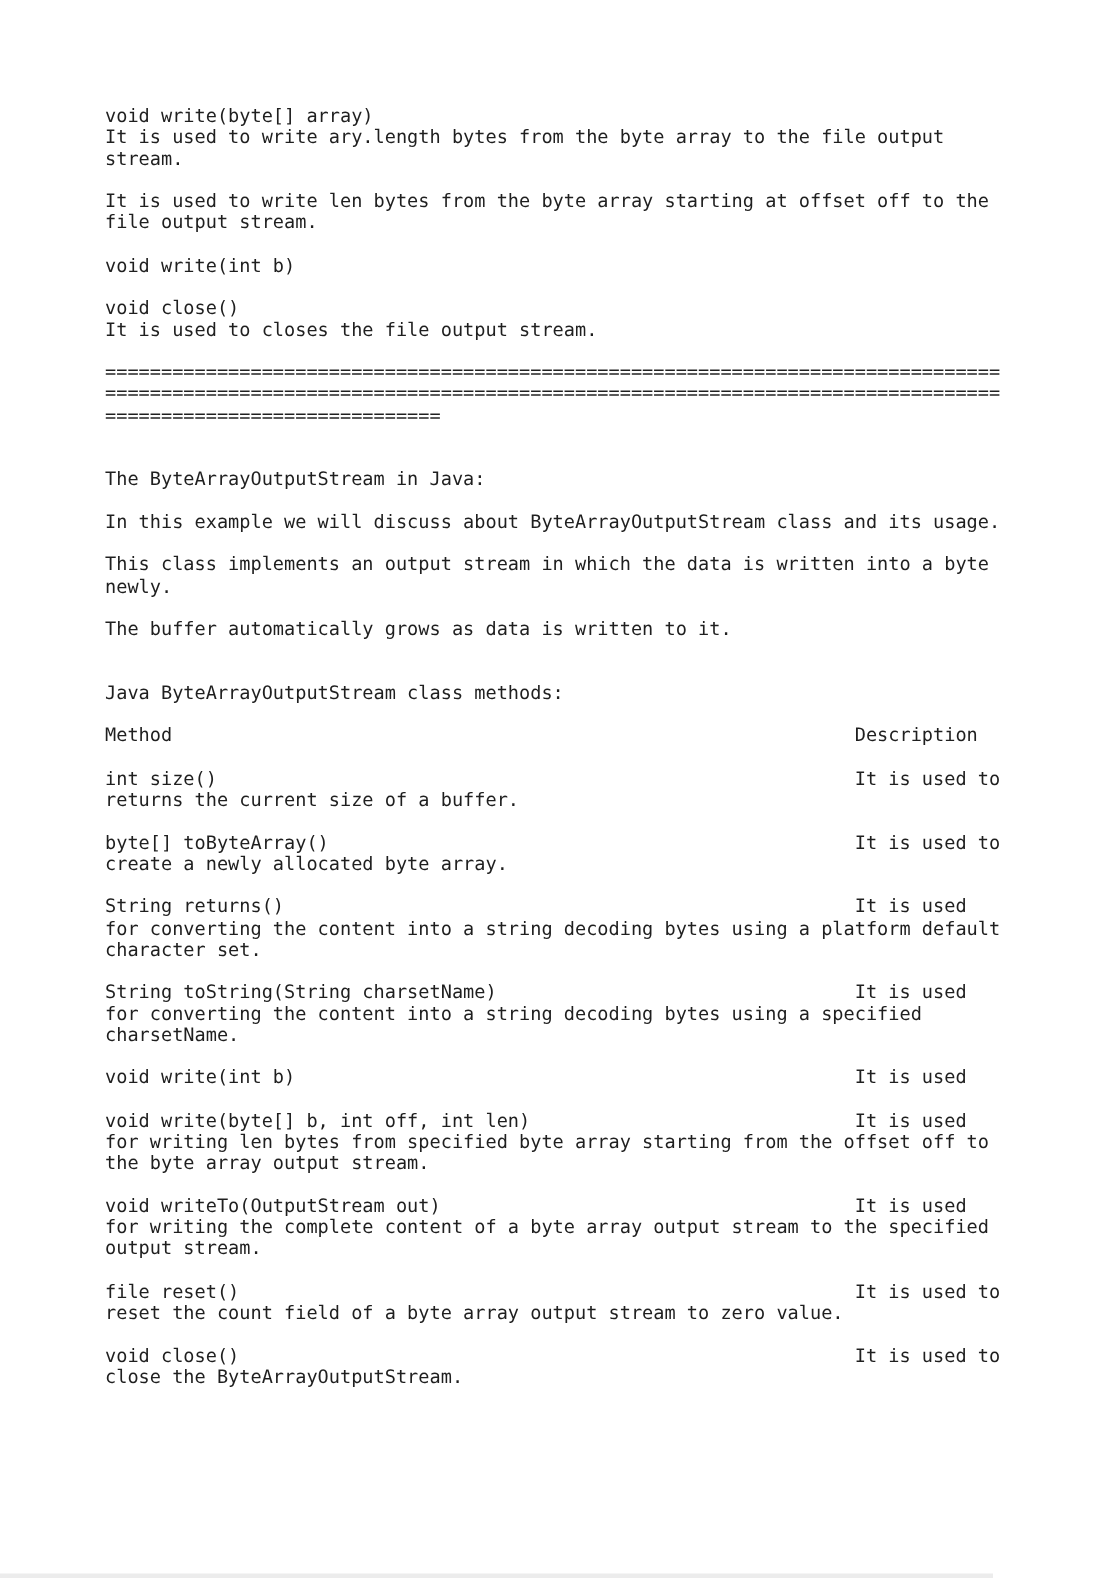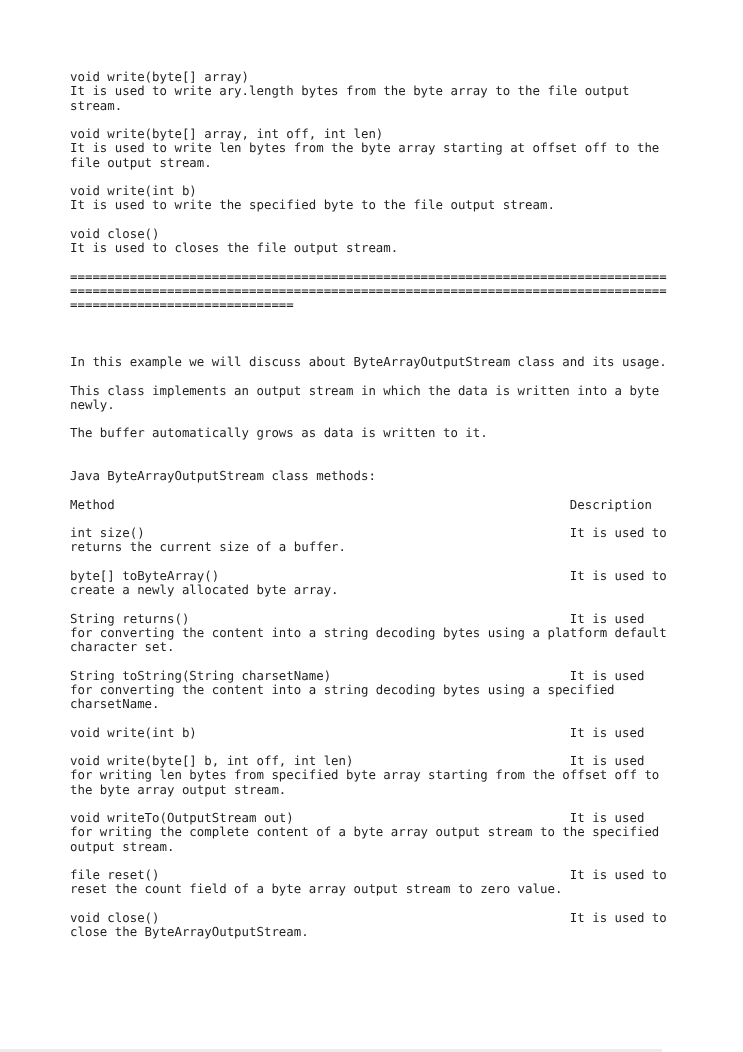--- a/index.html
+++ b/index.html
@@ -47,35 +47,34 @@
 </style>
 </head>
 <body style="background: rgb(255, 255, 255);">
 
 <div class="page">
   <div class="doc" id="doc" style="color: rgb(31, 31, 31);">
       <div class="ln">void write(byte[] array)</div>
       <div class="ln">It is used to write ary.length bytes from the byte array to the file output</div>
       <div class="ln">stream.</div>
       <div class="ln"></div>
-      <div class="ln">void write(byte[] array, int off, int len)</div>
       <div class="ln">It is used to write len bytes from the byte array starting at offset off to the</div>
       <div class="ln">file output stream.</div>
       <div class="ln"></div>
       <div class="ln">void write(int b)</div>
-      <div class="ln">It is used to write the specified byte to the file output stream.</div>
       <div class="ln"></div>
       <div class="ln">void close()</div>
       <div class="ln">It is used to closes the file output stream.</div>
       <div class="ln"></div>
       <div class="ln">================================================================================</div>
       <div class="ln">================================================================================</div>
       <div class="ln">==============================</div>
       <div class="ln"></div>
       <div class="ln"></div>
+      <div class="ln">The ByteArrayOutputStream in Java:</div>
       <div class="ln"></div>
       <div class="ln">In this example we will discuss about ByteArrayOutputStream class and its usage.</div>
       <div class="ln"></div>
       <div class="ln">This class implements an output stream in which the data is written into a byte</div>
       <div class="ln">newly.</div>
       <div class="ln"></div>
       <div class="ln">The buffer automatically grows as data is written to it.</div>
       <div class="ln"></div>
       <div class="ln"></div>
       <div class="ln">Java ByteArrayOutputStream class methods:</div>

